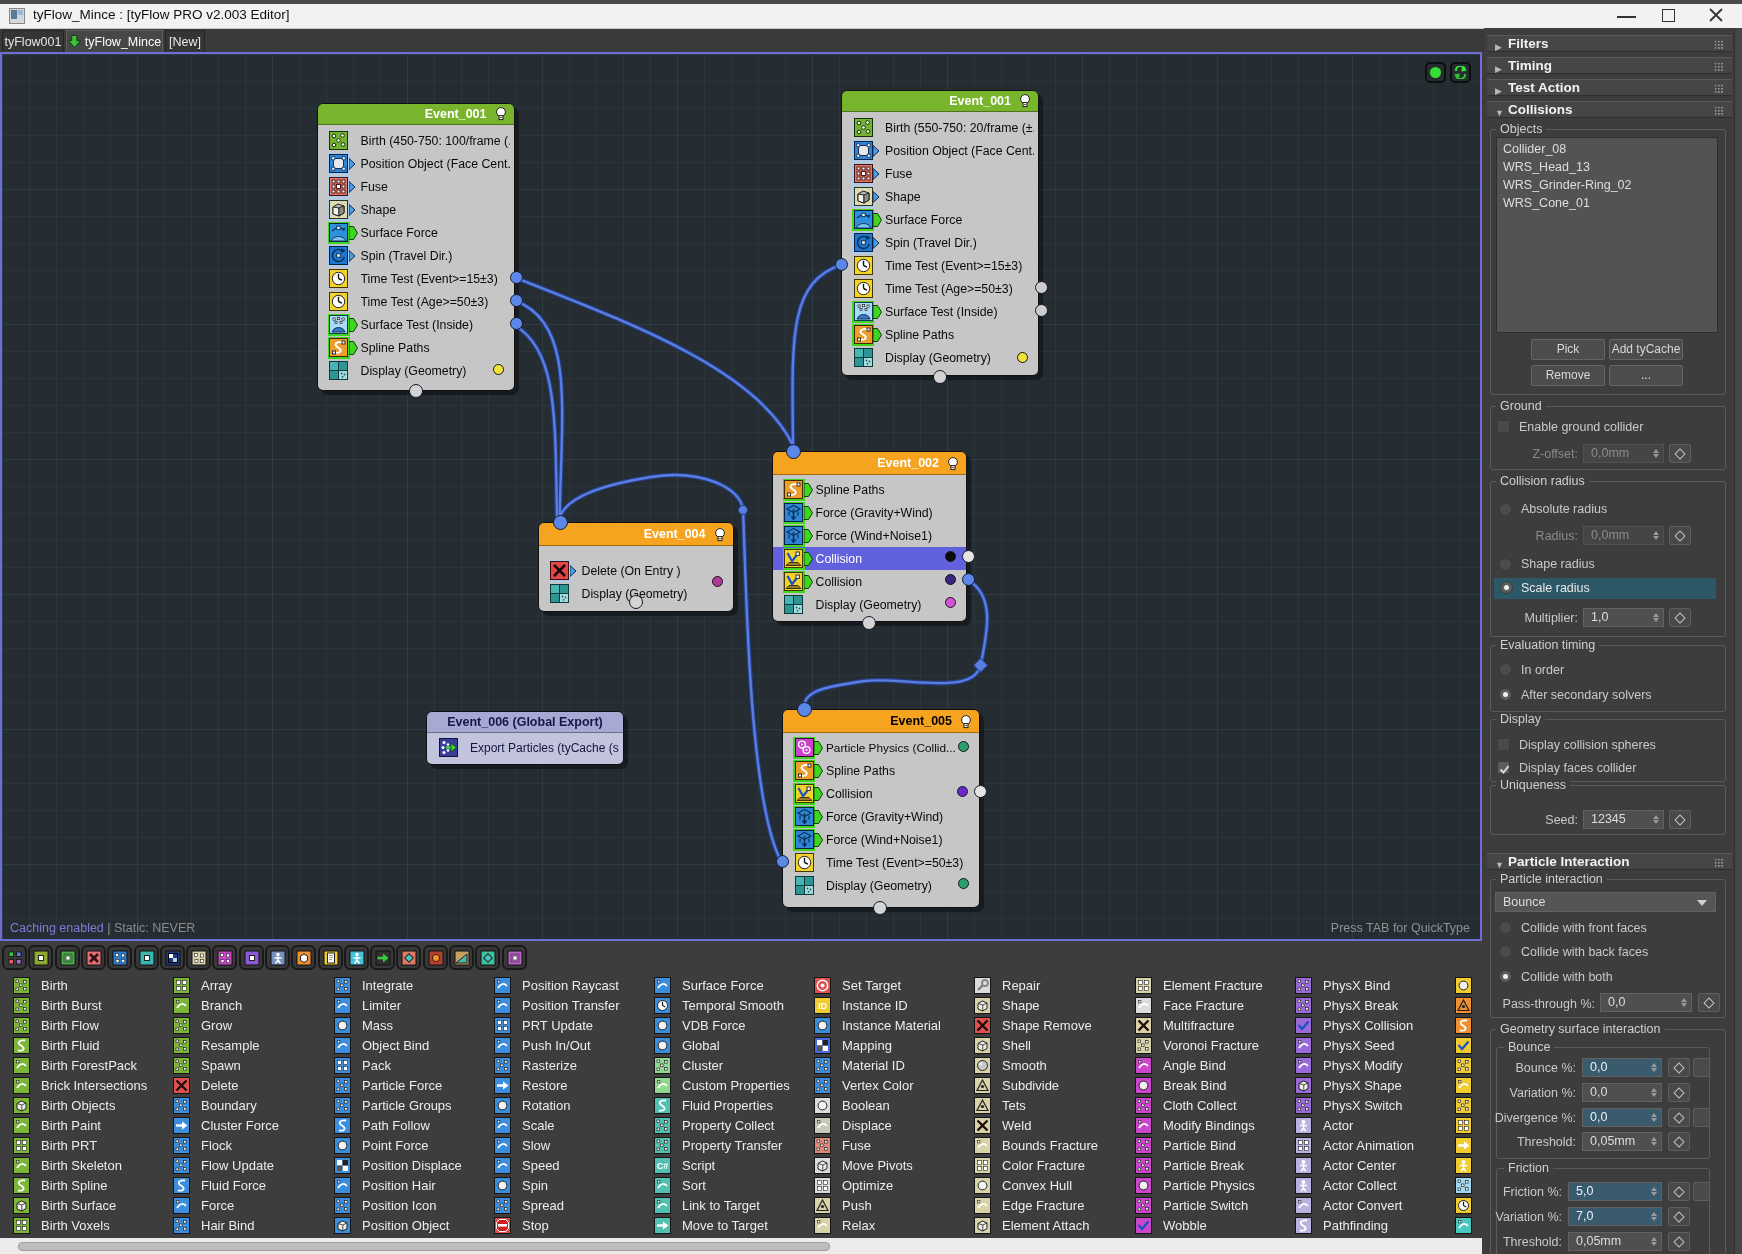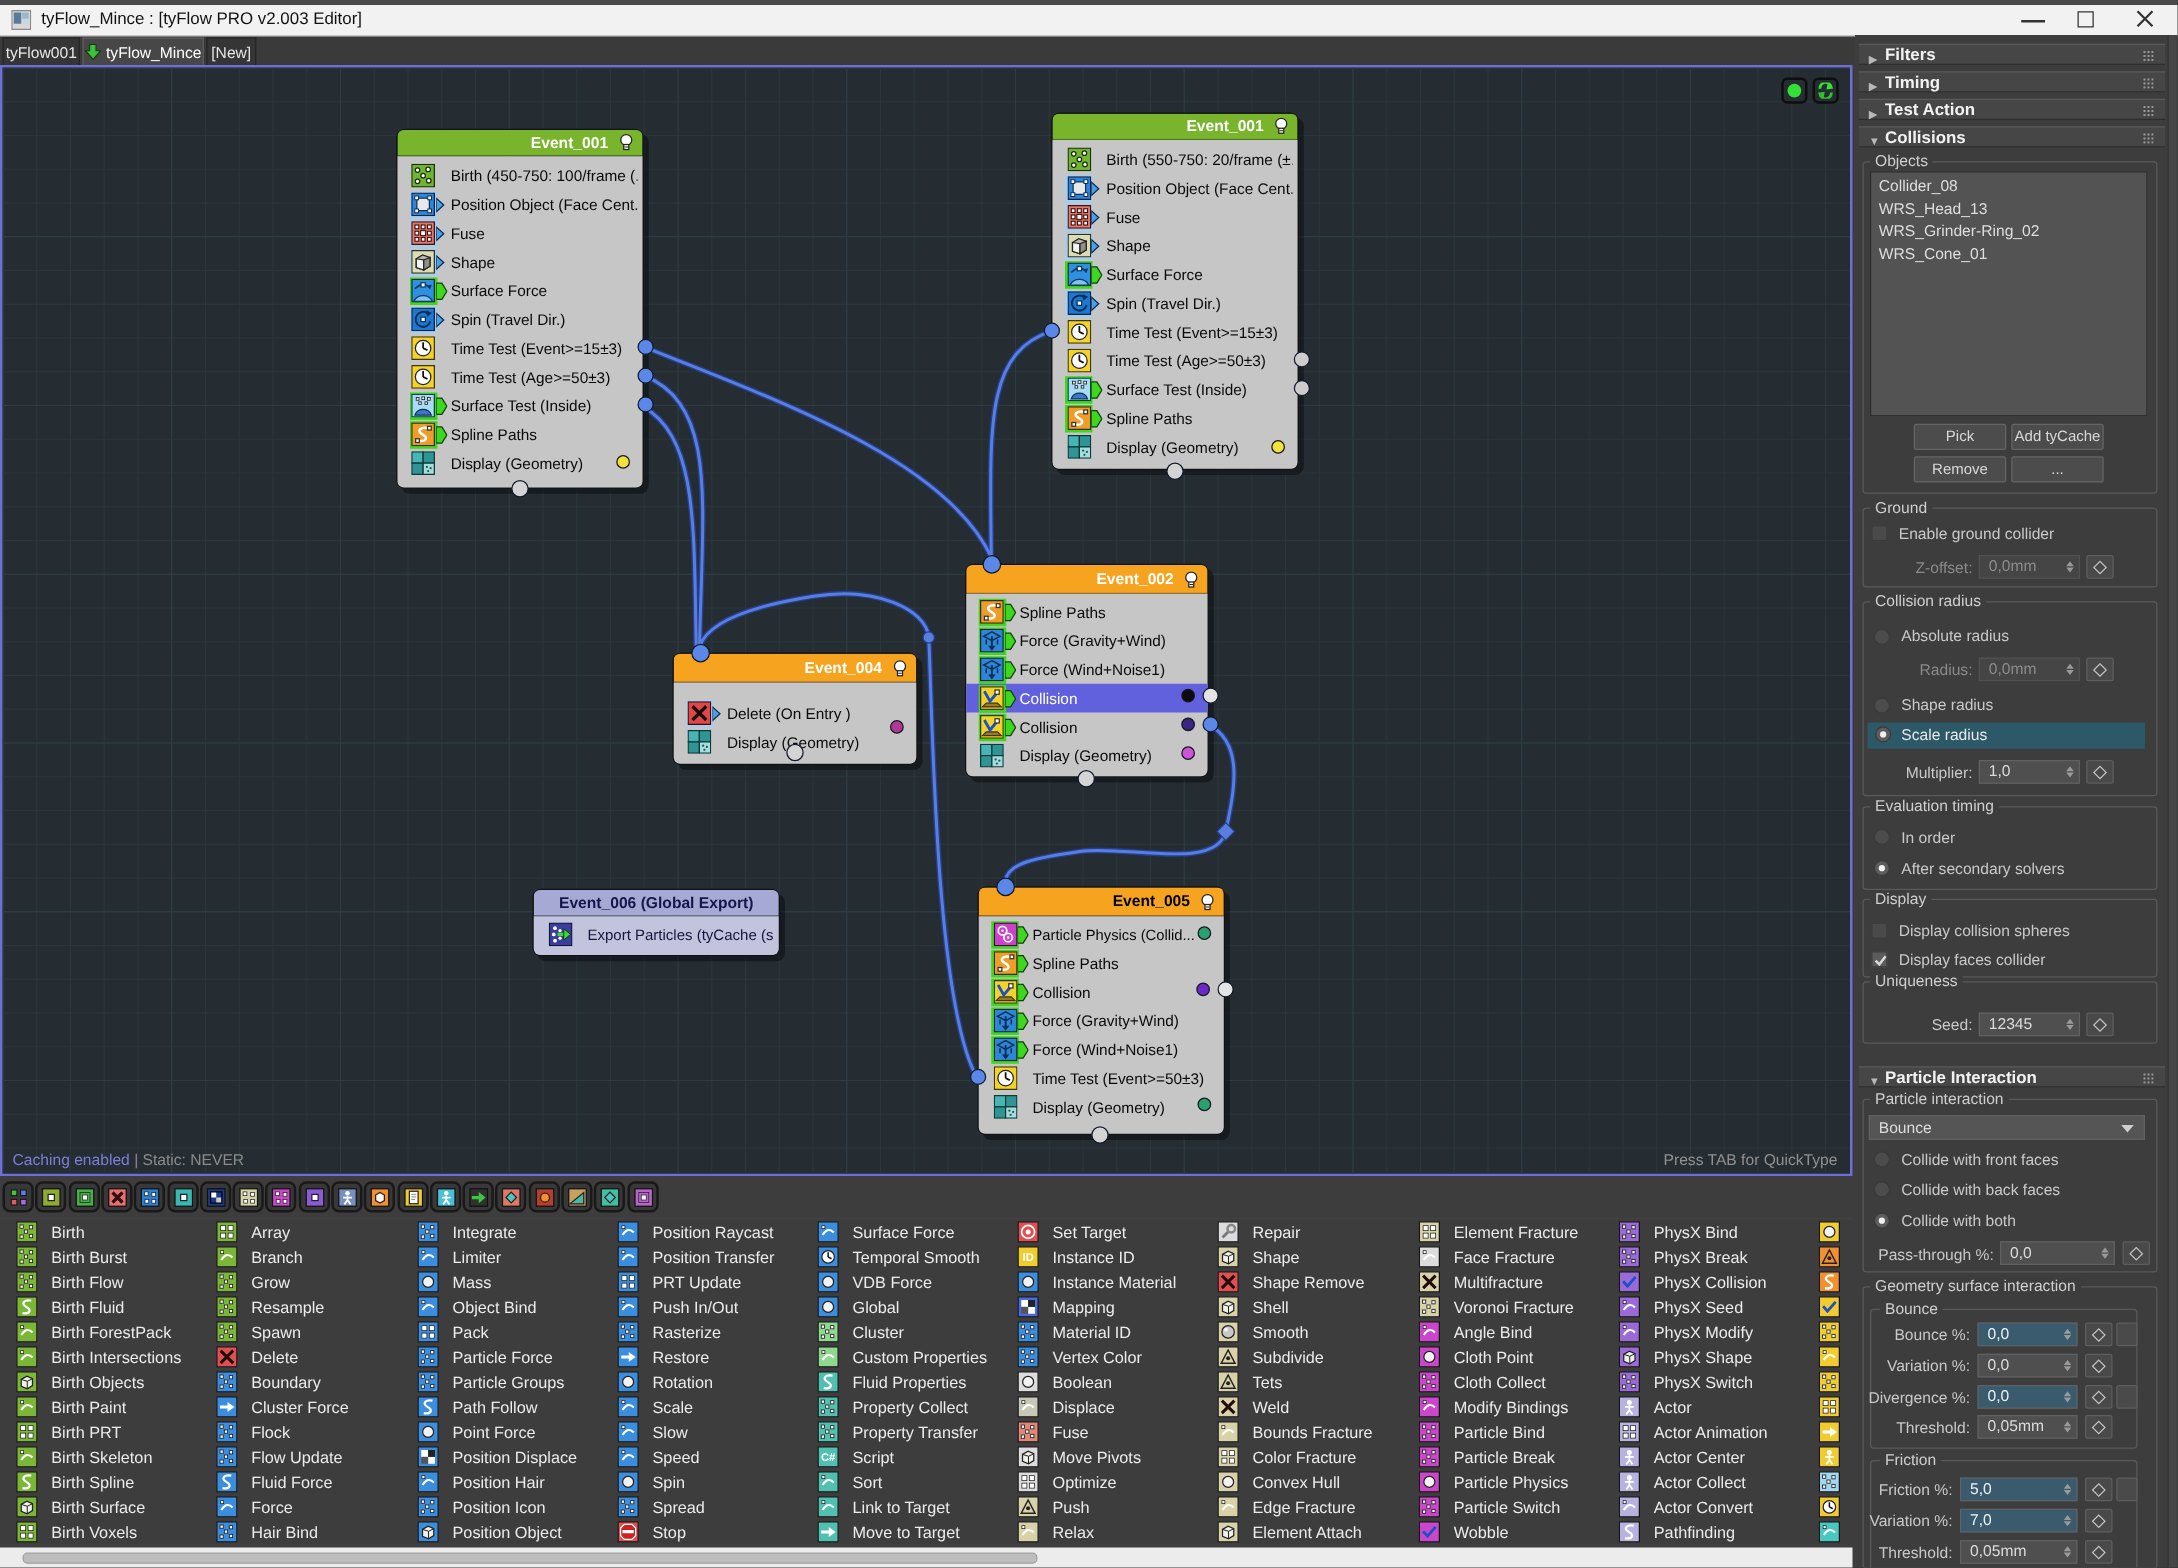--- a/index.html
+++ b/index.html
@@ -1016,21 +1016,21 @@
         <rect x="3.5" y="3.5" width="2.4" height="2.4" fill="#fff" stroke="#222" stroke-width="0.6"></rect>
       </svg>
       <span>Birth ForestPack</span>
     </div>
 <div class="dent" style="left:13px;top:100px">
       <svg width="17" height="17" viewBox="0 0 17 17">
         <rect x="0.5" y="0.5" width="16" height="16" fill="#7cb637" stroke="#141414"></rect>
         <path d="M4,11 Q8.5,4 13,9" fill="none" stroke="#fff" stroke-width="1.6"></path>
         <rect x="3.5" y="3.5" width="2.4" height="2.4" fill="#fff" stroke="#222" stroke-width="0.6"></rect>
       </svg>
-      <span>Birth Intersections</span>
+      <span>Brick Intersections</span>
     </div>
 <div class="dent" style="left:13px;top:120px">
       <svg width="17" height="17" viewBox="0 0 17 17">
         <rect x="0.5" y="0.5" width="16" height="16" fill="#7cb637" stroke="#141414"></rect>
         <polygon points="4,6.5 8.5,4 13,6 13,11.5 8.8,14 4,12" fill="#f0f0ea" stroke="#222"></polygon>
         <path d="M4,6.5 L8.8,8 L8.8,14 M8.8,8 L13,6" fill="none" stroke="#222" stroke-width="0.8"></path>
       </svg>
       <span>Birth Objects</span>
     </div>
 <div class="dent" style="left:13px;top:140px">
@@ -1860,21 +1860,21 @@
         <path d="M4,11 Q8.5,4 13,9" fill="none" stroke="#fff" stroke-width="1.6"></path>
         <rect x="3.5" y="3.5" width="2.4" height="2.4" fill="#fff" stroke="#222" stroke-width="0.6"></rect>
       </svg>
       <span>Angle Bind</span>
     </div>
 <div class="dent" style="left:1135px;top:100px">
       <svg width="17" height="17" viewBox="0 0 17 17">
         <rect x="0.5" y="0.5" width="16" height="16" fill="#cc46cc" stroke="#141414"></rect>
         <circle cx="8.5" cy="8.5" r="4.4" fill="#f2f2f2" stroke="#222"></circle>
       </svg>
-      <span>Cloth Point</span>
+      <span>Break Bind</span>
     </div>
 <div class="dent" style="left:1135px;top:120px">
       <svg width="17" height="17" viewBox="0 0 17 17">
         <rect x="0.5" y="0.5" width="16" height="16" fill="#cc46cc" stroke="#141414"></rect>
         <g fill="#fff" stroke="#222" stroke-width="0.7">
           <rect x="3" y="3" width="2.6" height="2.6"></rect>
           <rect x="10.5" y="3.5" width="2.6" height="2.6"></rect>
           <rect x="6.5" y="7" width="2.6" height="2.6"></rect>
           <rect x="3" y="11" width="2.6" height="2.6"></rect>
           <rect x="10.5" y="10.5" width="2.6" height="2.6"></rect>

